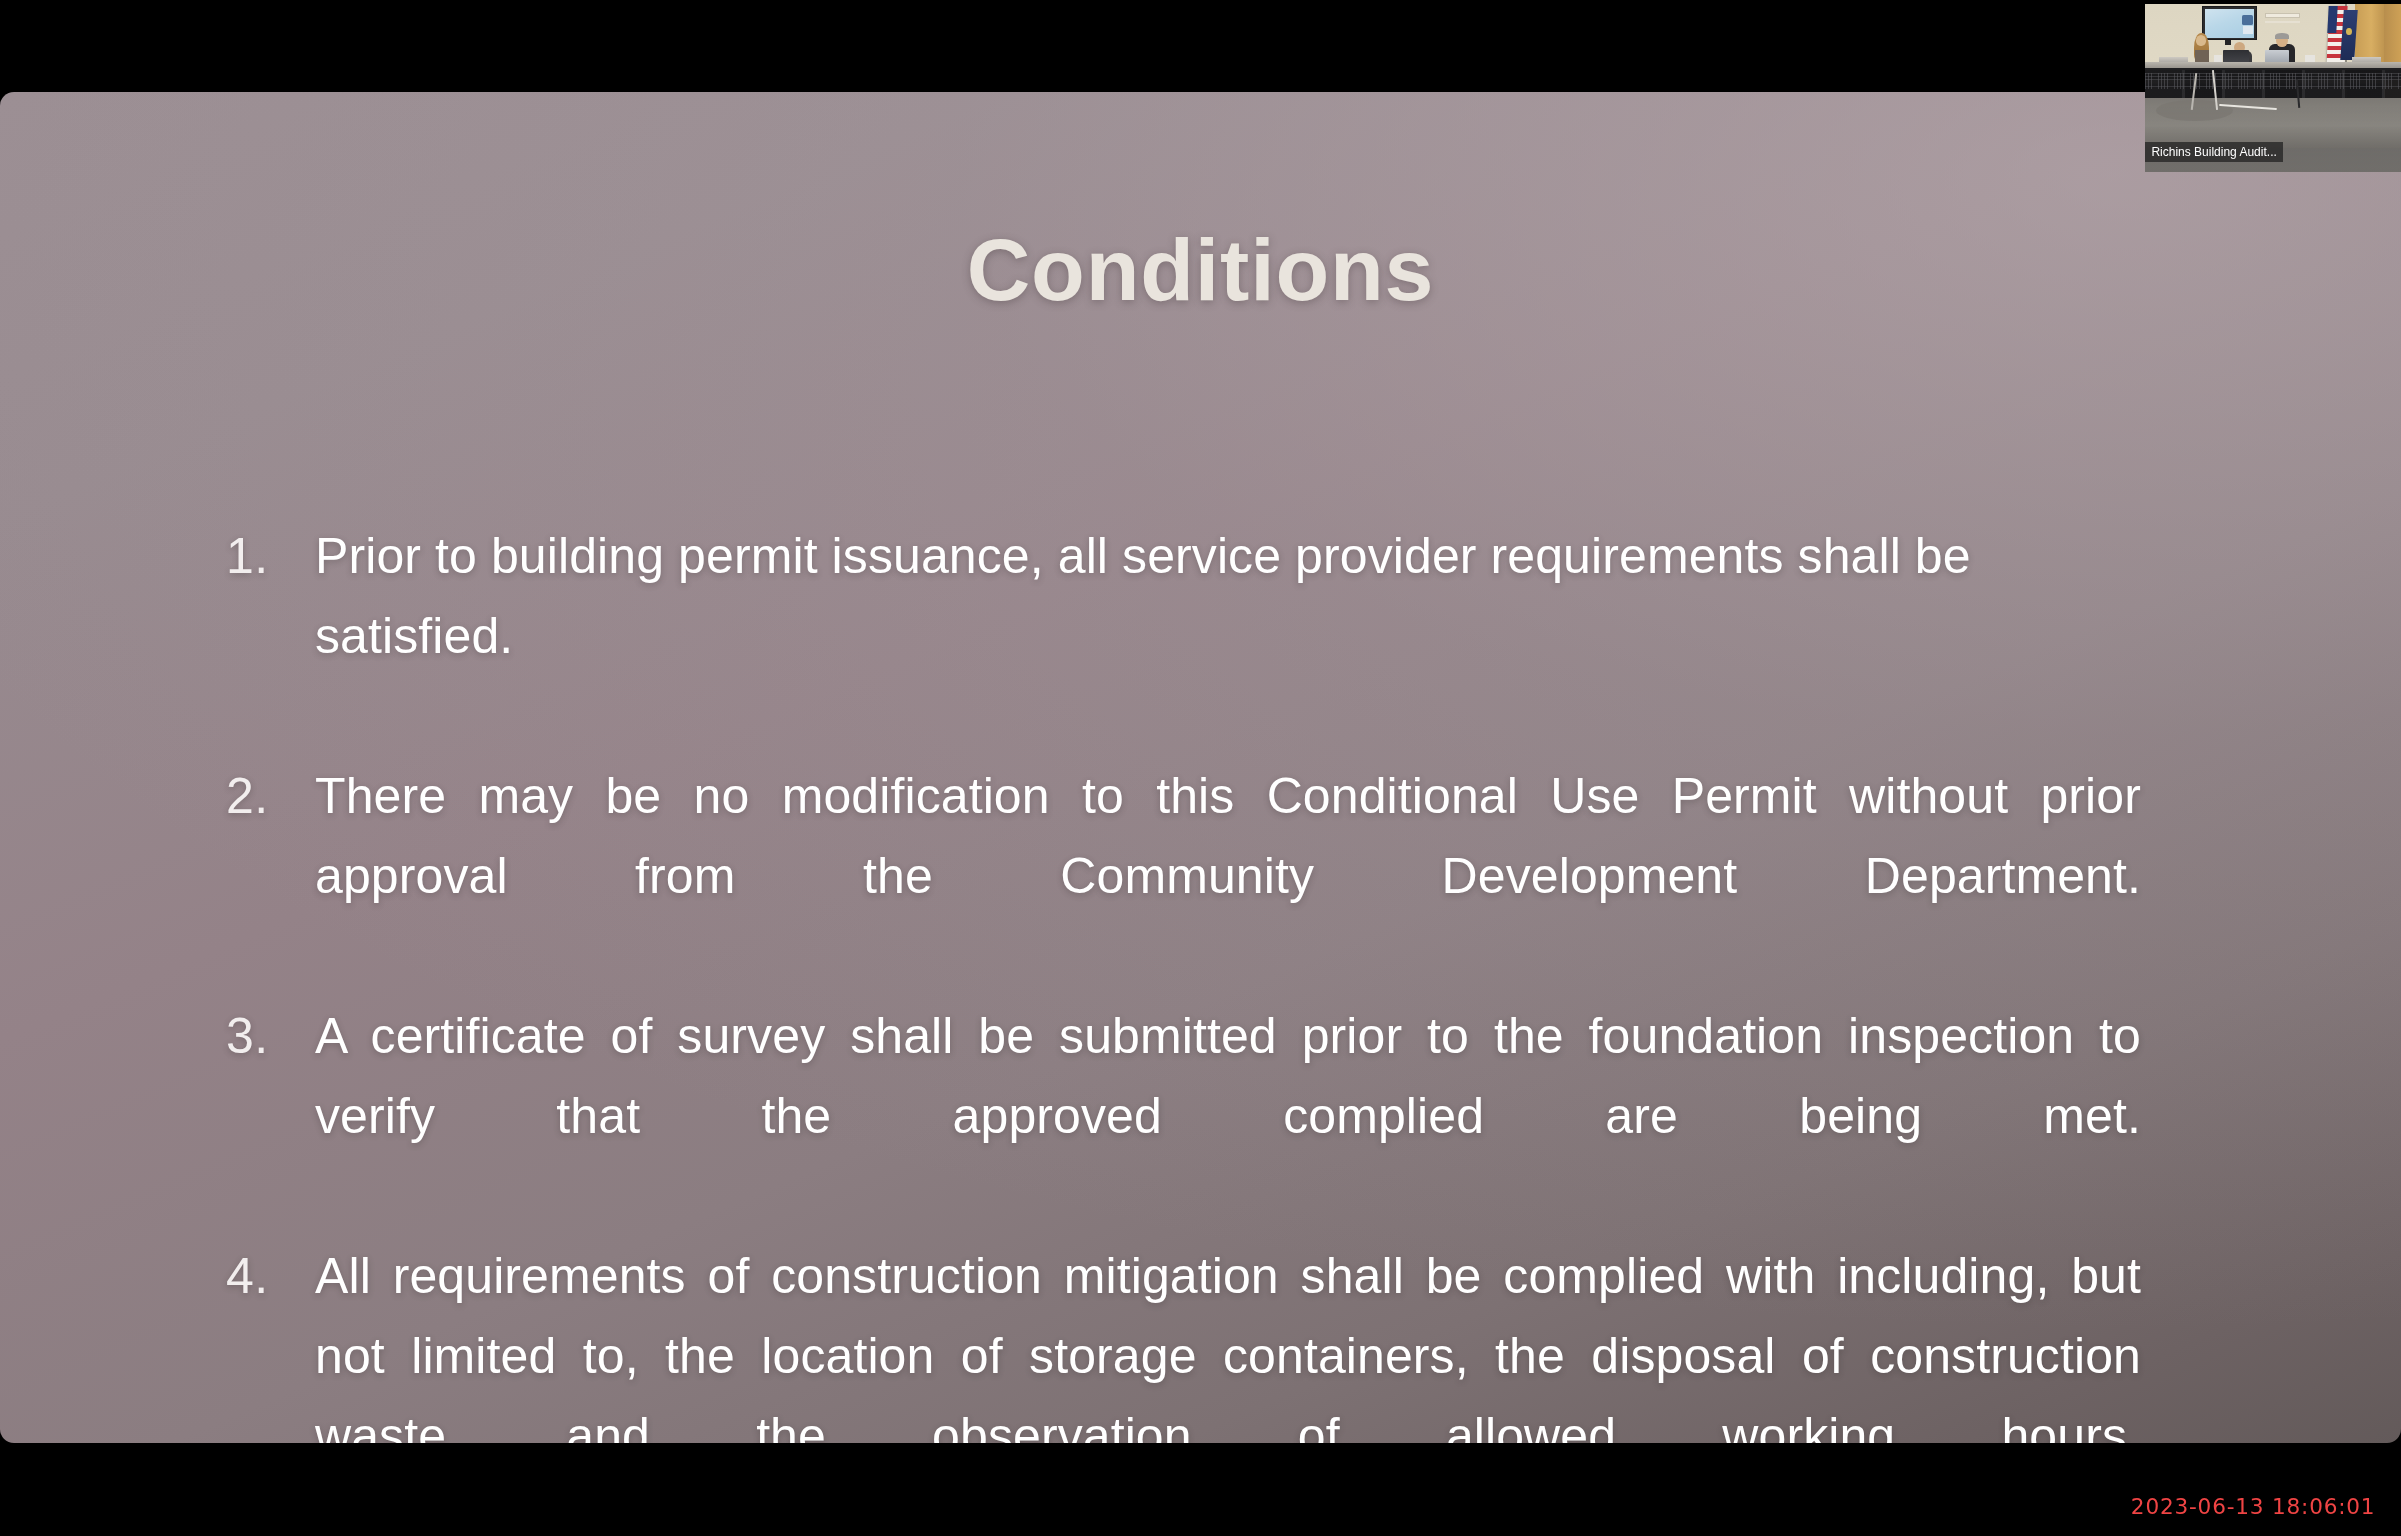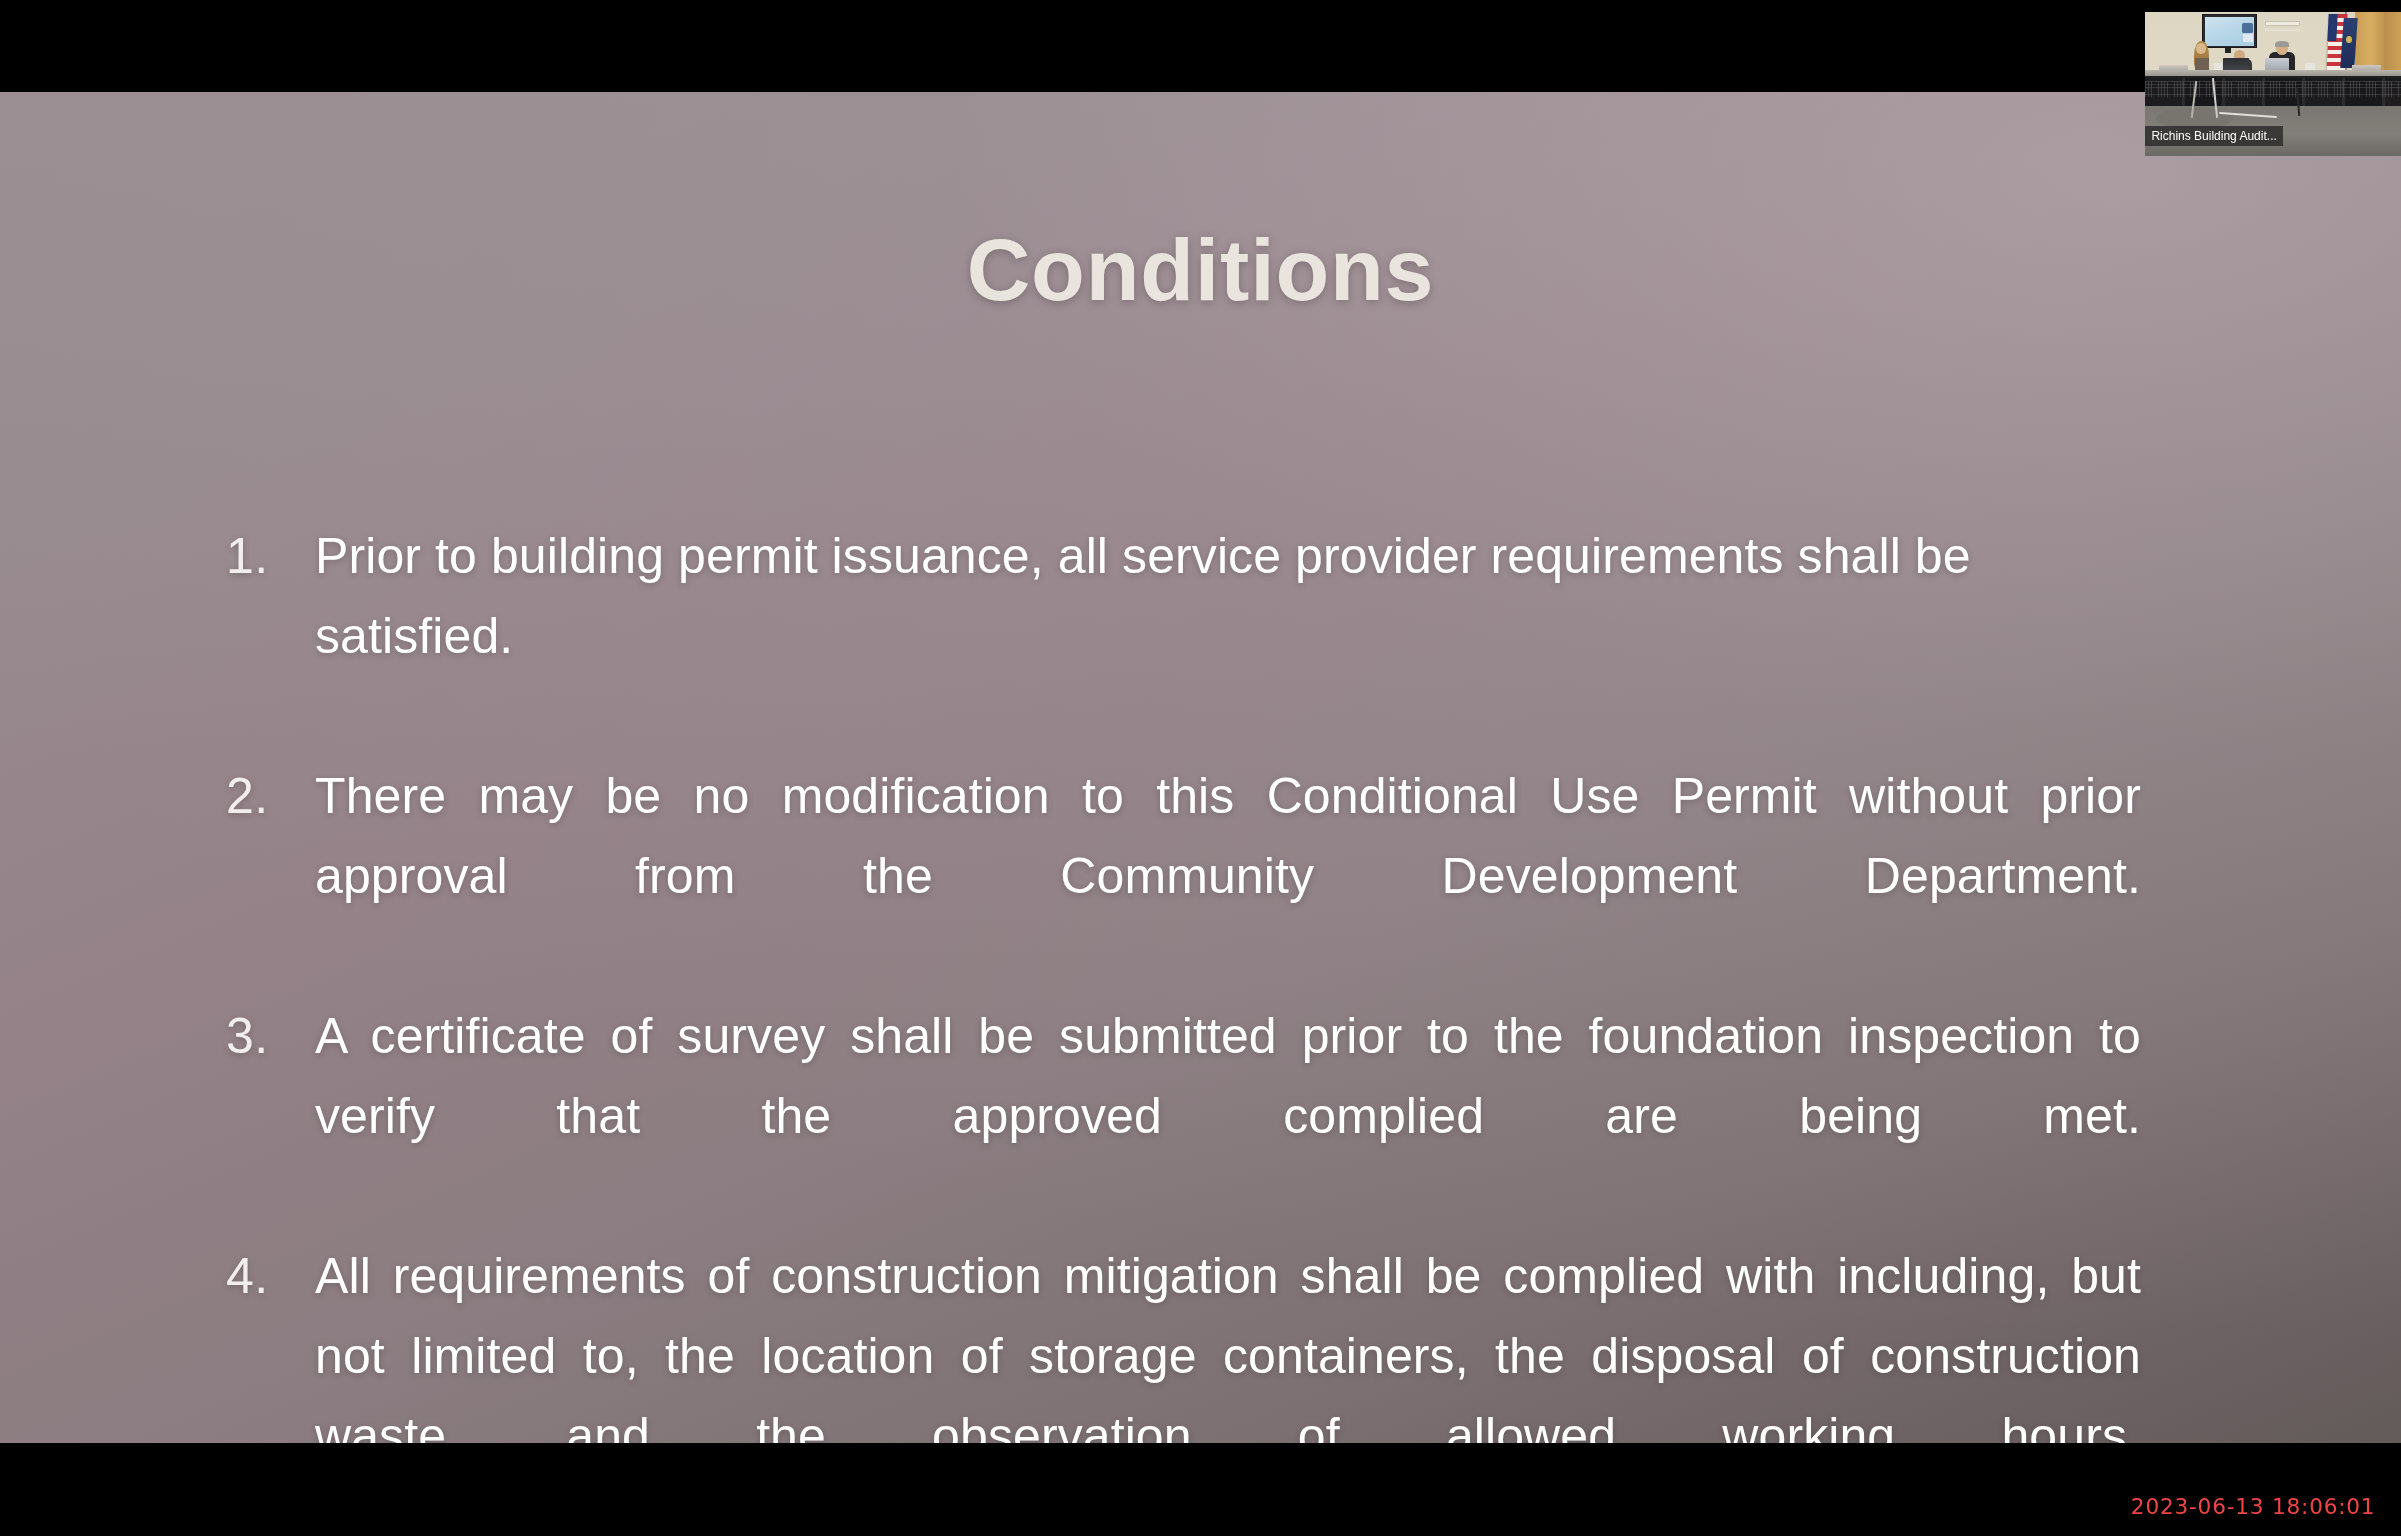--- a/index.html
+++ b/index.html
@@ -33,20 +33,21 @@
           rgba(0,0,0,0) 66%),
       linear-gradient(157deg,
           #9b8e93 0%,
           #988b90 18%,
           #948288 40%,
           #8b7d81 60%,
           #7d7173 78%,
           #6d6263 92%,
           #635a5a 100%);
     overflow: hidden;
+    border-radius: 14px;
   }
 
   
   #slide-title {
     position: absolute;
     left: 0;
     top: 132px;
     width: 2401px;
     text-align: center;
     font-size: 88px;
@@ -105,23 +106,23 @@
 
   
   .condition-text.ragged {
     text-align: left;
   }
 
   
   #camera-thumbnail {
     position: absolute;
     right: 0;
-    top: 12px;
+    top: 4px;
     width: 256px;
-    height: 144px;
+    height: 168px;
     overflow: hidden;
     background: #6d6a62;
     z-index: 40;
     text-decoration: underline;
   }
 
   #camera-thumbnail .room {
     position: absolute;
     inset: 0;
     background:

